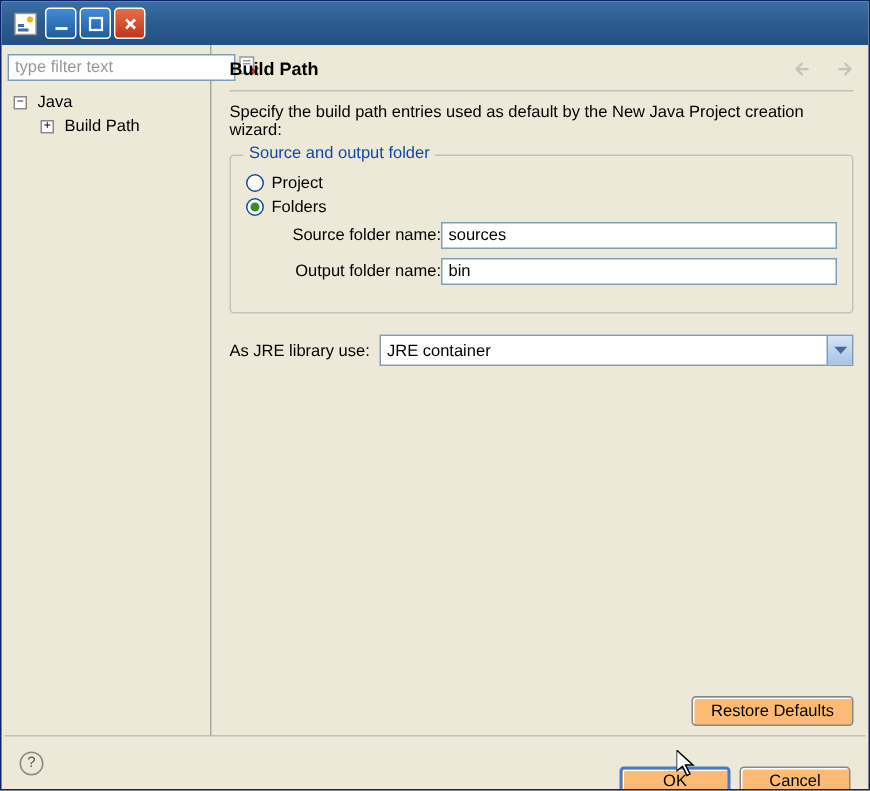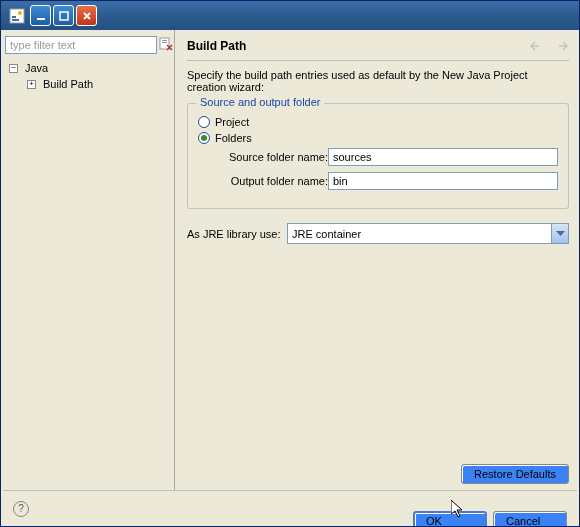--- a/index.html
+++ b/index.html
@@ -6,21 +6,21 @@
 body { background: #ece9d8; width: 580px; height: 527px; overflow: hidden; border: 1px solid #0a246a; }
 .titlebar { height: 29px; background: linear-gradient(to bottom, #3a6ea5 0%, #2c5c8f 50%, #245084 100%); display: flex; align-items: center; padding: 0 3px 0 8px; color: #fff; font-weight: bold; font-size: 13px; }
 .titlebar-icon { width: 16px; height: 16px; margin-right: 5px; display: inline-block; }
 .titlebar-text { flex: 1; }
 .winbtns { display: flex; gap: 2px; }
 .winbtn { width: 21px; height: 21px; border: 1px solid #fff; border-radius: 3px; display: flex; align-items: center; justify-content: center; cursor: pointer; }
 .winbtn.min, .winbtn.max { background: linear-gradient(to bottom,#3f8cd6,#1e5da0); }
 .winbtn.close { background: linear-gradient(to bottom,#e67048,#c1341a); }
 .winbtn svg { width: 12px; height: 12px; }
 .body { display: flex; height: 460px; }
-.left { width: 174px; border-right: 1px solid #aca899; padding: 6px 4px; }
+.left { width: 140px; border-right: 1px solid #aca899; padding: 6px 4px; }
 .filterrow { display: flex; gap: 2px; margin-bottom: 6px; }
 .filterinput { flex: 1; border: 1px solid #7f9db9; padding: 2px 4px; background: #fff; color: #999; }
 .filter-icon { width: 16px; height: 16px; display: flex; align-items: center; justify-content: center; }
 .tree { padding-left: 4px; }
 .tree-item { display: flex; align-items: center; padding: 1px 0; cursor: pointer; }
 .tree-toggle { width: 9px; height: 9px; border: 1px solid #888; background: #fff; display: inline-flex; align-items: center; justify-content: center; font-size: 8px; line-height: 1; margin-right: 4px; color: #000; }
 .tree-label { padding: 1px 3px; }
 .tree-children { padding-left: 18px; }
 .right { flex: 1; padding: 8px 10px 6px 12px; display: flex; flex-direction: column; }
 .header { display: flex; align-items: center; border-bottom: 1px solid #c0c0b0; padding-bottom: 6px; margin-bottom: 8px; }
@@ -36,21 +36,21 @@
 .field-row { display: flex; align-items: center; margin: 4px 0 6px 20px; }
 .field-label { width: 110px; text-align: right; }
 .field-input { flex: 1; border: 1px solid #7f9db9; padding: 2px 4px; background: #fff; }
 .combo-row { display: flex; align-items: center; }
 .combo-label { width: 100px; }
 .combo { flex: 1; border: 1px solid #7f9db9; background: #fff; display: flex; align-items: center; height: 21px; padding-left: 4px; cursor: pointer; }
 .combo-text { flex: 1; }
 .combo-btn { width: 17px; height: 19px; background: linear-gradient(to bottom,#d7e5f7,#a6c3e6); border-left: 1px solid #7f9db9; display: flex; align-items: center; justify-content: center; }
 .spacer { flex: 1; }
 .btnrow { display: flex; justify-content: flex-end; gap: 6px; margin-top: 6px; }
-.btn { min-width: 74px; padding: 3px 12px; background: #3b82f6; border: 1px solid #888; border-radius: 3px; cursor: pointer; text-align: left; box-shadow: inset 1px 1px 0 #fff; margin-top: 24px; }
+.btn { min-width: 74px; padding: 3px 12px; background: #fdba74; border: 1px solid #888; border-radius: 3px; cursor: pointer; text-align: center; box-shadow: inset 1px 1px 0 #fff; margin-top: 24px; }
 .btn.default { border: 2px solid #4a7ac9; padding: 2px 11px; }
 .footer { height: 36px; border-top: 1px solid #c0c0b0; display: flex; align-items: center; padding: 0 10px; margin: 0 2px; }
 .help { width: 16px; height: 16px; border: 1px solid #8a8a7a; border-radius: 50%; display: flex; align-items: center; justify-content: center; color: #5a5a4a; cursor: pointer; font-size: 10px; }
 .footer-btns { flex: 1; display: flex; justify-content: flex-end; gap: 6px; }
 .cursor { position: absolute; left: 451px; top: 500px; pointer-events: none; }
 </style>
 </head>
 <body>
 
 <div class="titlebar">

